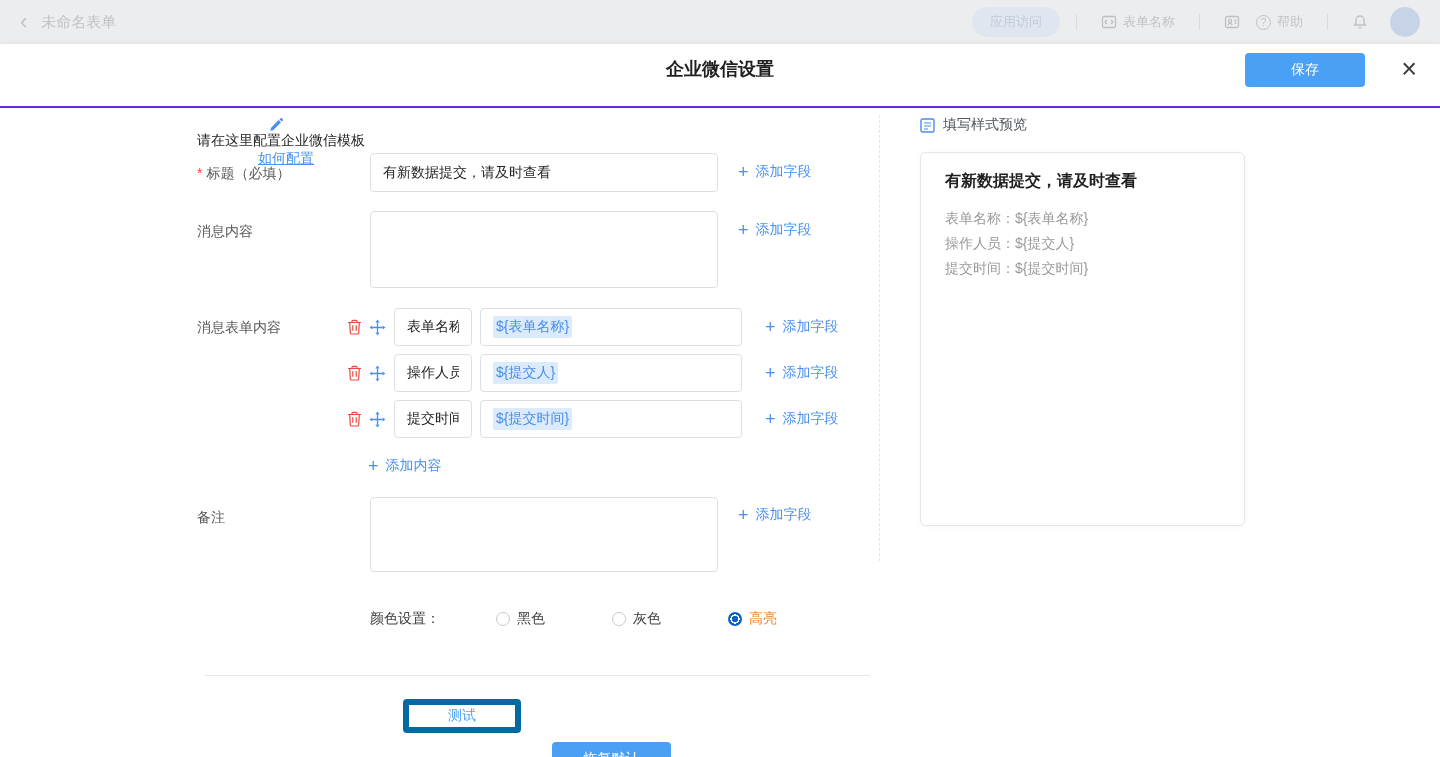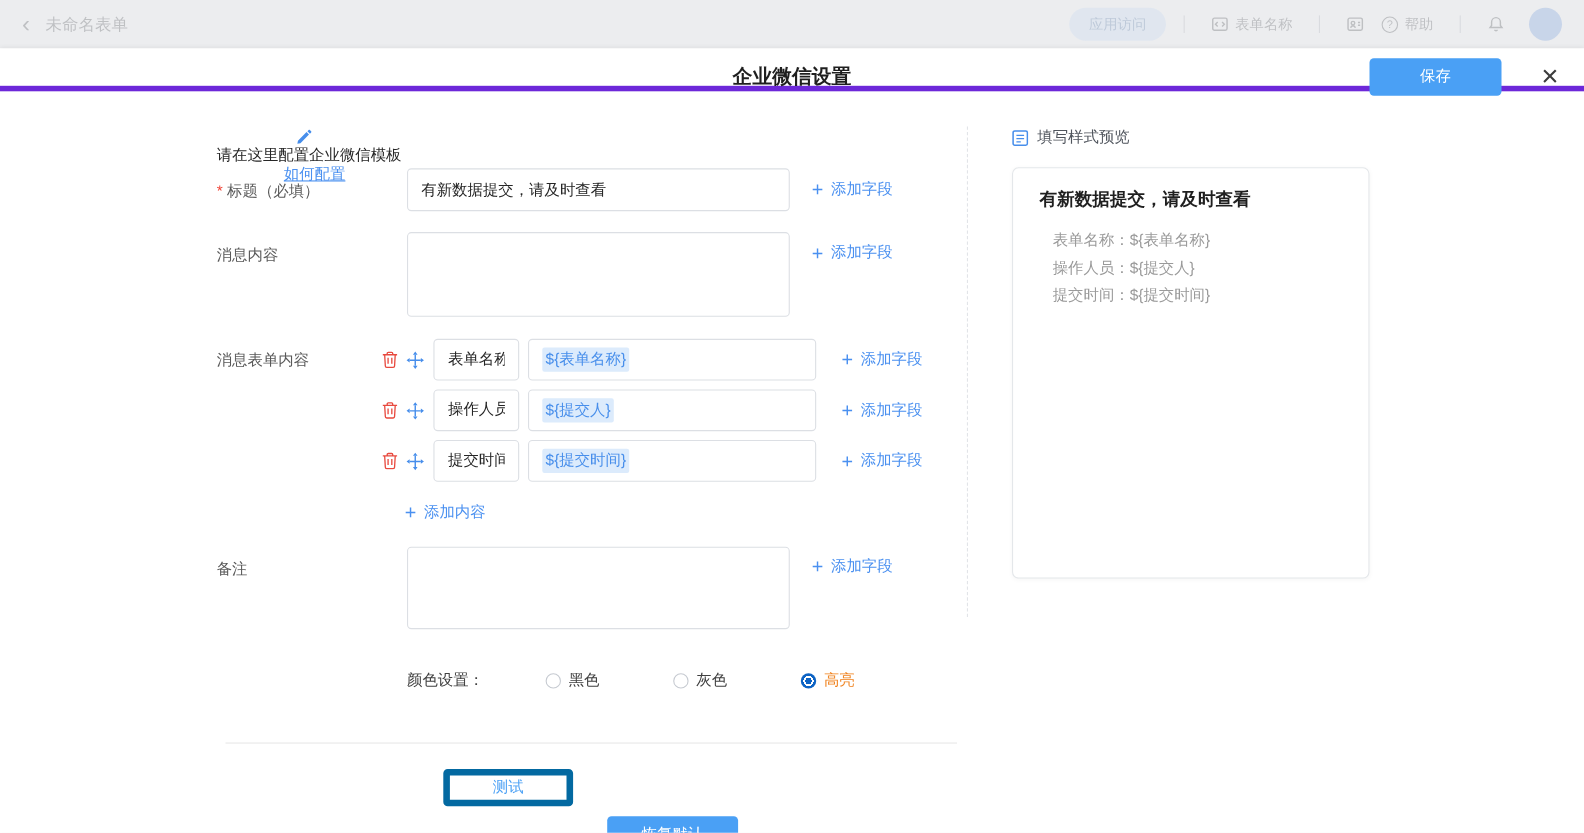--- a/index.html
+++ b/index.html
@@ -16,21 +16,21 @@
   .tb-pill { background:#b9d2f2; color:#1f4f8f; font-size:13px; padding:6px 18px; border-radius:15px; }
   .tb-div { width:1px; height:16px; background:#9aa0a8; margin:0 16px; }
   .tb-item { display:flex; align-items:center; font-size:13px; color:#1f2329; margin:0 8px; }
   .tb-item .lbl { margin-left:6px; }
   .tb-ic { width:16px; height:16px; }
   .q-ic { width:15px; height:15px; border:1.4px solid #1f2329; border-radius:50%; font-size:10px; display:inline-flex; align-items:center; justify-content:center; }
   .tb-avatar { width:30px; height:30px; border-radius:50%; background:#4a7fd4; margin-left:14px; }
 
   
   .modal { position:absolute; left:0; top:44px; width:1440px; height:713px; background:#fff; box-shadow:0 -1px 4px rgba(0,0,0,.06); }
-  .modal-header { position:absolute; left:0; top:0; width:100%; height:39px; border-bottom:5px solid #6d28d9; }
+  .modal-header { position:absolute; left:0; top:0; width:100%; height:64px; border-bottom:2px solid #6d28d9; }
   .modal-title { text-align:center; line-height:51px; font-size:18px; font-weight:700; color:#1f1f1f; }
   .save-btn { position:absolute; top:9px; right:75px; width:120px; height:34px; background:#4aa0f5; color:#fff; font-size:14px; border:none; border-radius:4px; cursor:pointer; font-family:inherit; }
   .close-x { position:absolute; top:0; right:23px; line-height:50px; font-size:27px; font-weight:300; color:#3c3c3c; cursor:pointer; }
 
   
   .abs { position:absolute; }
   .flabel { font-size:14px; color:#595959; }
   .req { color:#f04134; margin-right:4px; }
   .tinput { border:1px solid #dcdfe4; border-radius:4px; background:#fff; font-size:14px; color:#262626; font-family:inherit; padding:0 12px; }
   textarea.tinput { resize:none; padding:8px 12px; }
@@ -60,21 +60,21 @@
   .btn { height:34px; border-radius:4px; font-size:14px; font-family:inherit; cursor:pointer; }
   .btn-outline { background:#fff; border:6px solid #0369a1; color:#4aa0f5; }
   .btn-fill { background:#4aa0f5; border:none; color:#fff;margin-top:43px; }
 
   .dash-div { border-left:1px dashed #e2e4e8; }
 
   .pv-header { display:flex; align-items:center; font-size:14px; color:#50555d; }
   .doc-svg { width:15px; height:15px; margin-right:8px; }
   .pv-card { border:1px solid #e4e7ea; border-radius:6px; background:#fff; box-shadow:0 1px 5px rgba(0,0,0,.04); padding:18px 24px; }
   .pv-title { font-size:16px; font-weight:700; color:#1f1f1f; margin-bottom:14px; }
-  .pv-line { font-size:14px; color:#9a9a9a; line-height:25px;margin-left:12px; }
+  .pv-line { font-size:14px; color:#9a9a9a; line-height:25px; }
 </style>
 </head>
 <body>
 
 <div class="topbar">
   <div class="topbar-inner">
     <div class="tb-left">
       <span class="tb-back">‹</span>
       <span class="tb-title">未命名表单</span>
     </div>

